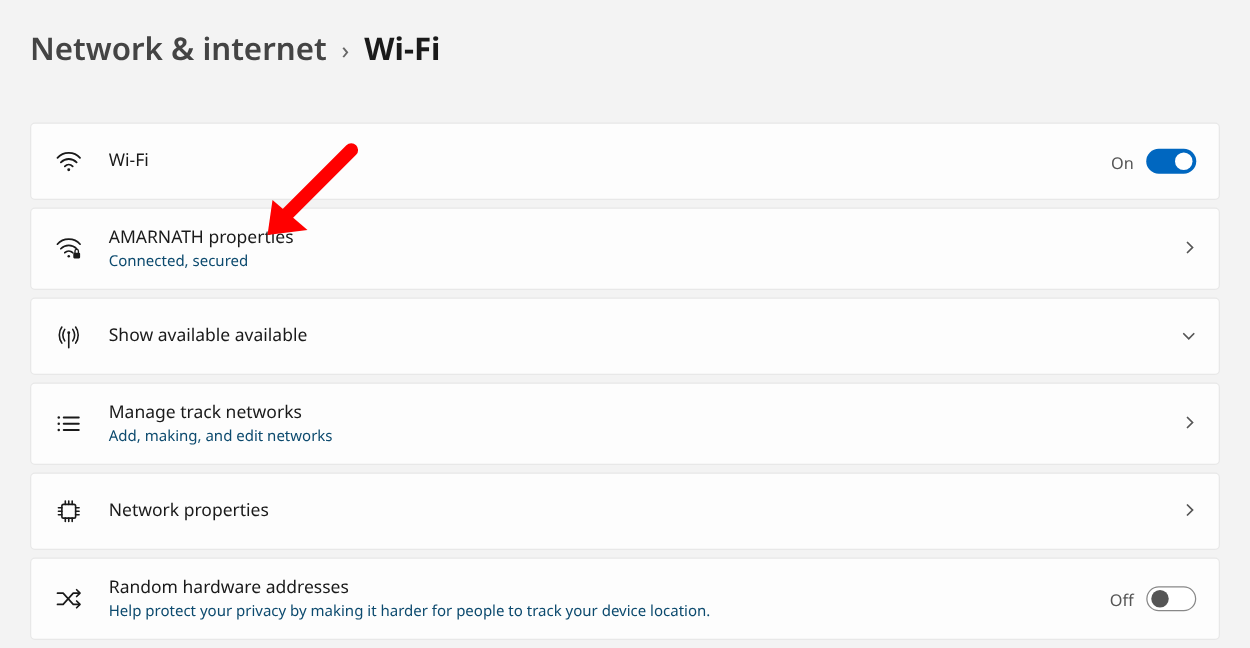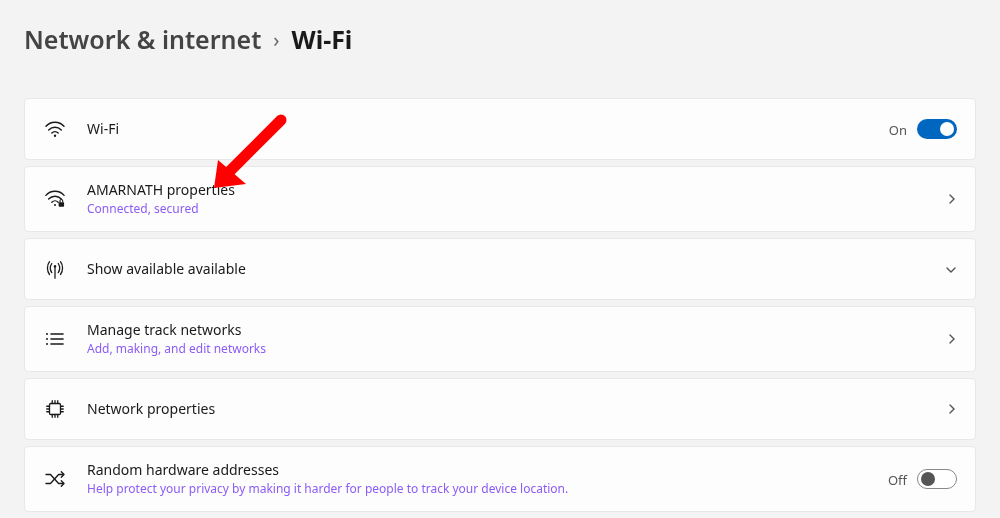--- a/index.html
+++ b/index.html
@@ -58,21 +58,21 @@
     flex-direction: column;
     justify-content: center;
     line-height: 1.35;
   }
   .card .title {
     font-size: 14px;
     color: #1a1a1a;
   }
   .card .sub {
     font-size: 12px;
-    color: #8b5cf6;
+    color: #0c4a6e;
     margin-top: 1px;
   }
   .card .tail {
     display: flex;
     align-items: flex-end;
     gap: 10px;
     color: #5b5b5b;
   }
   .tail-label {
     font-size: 13px;

